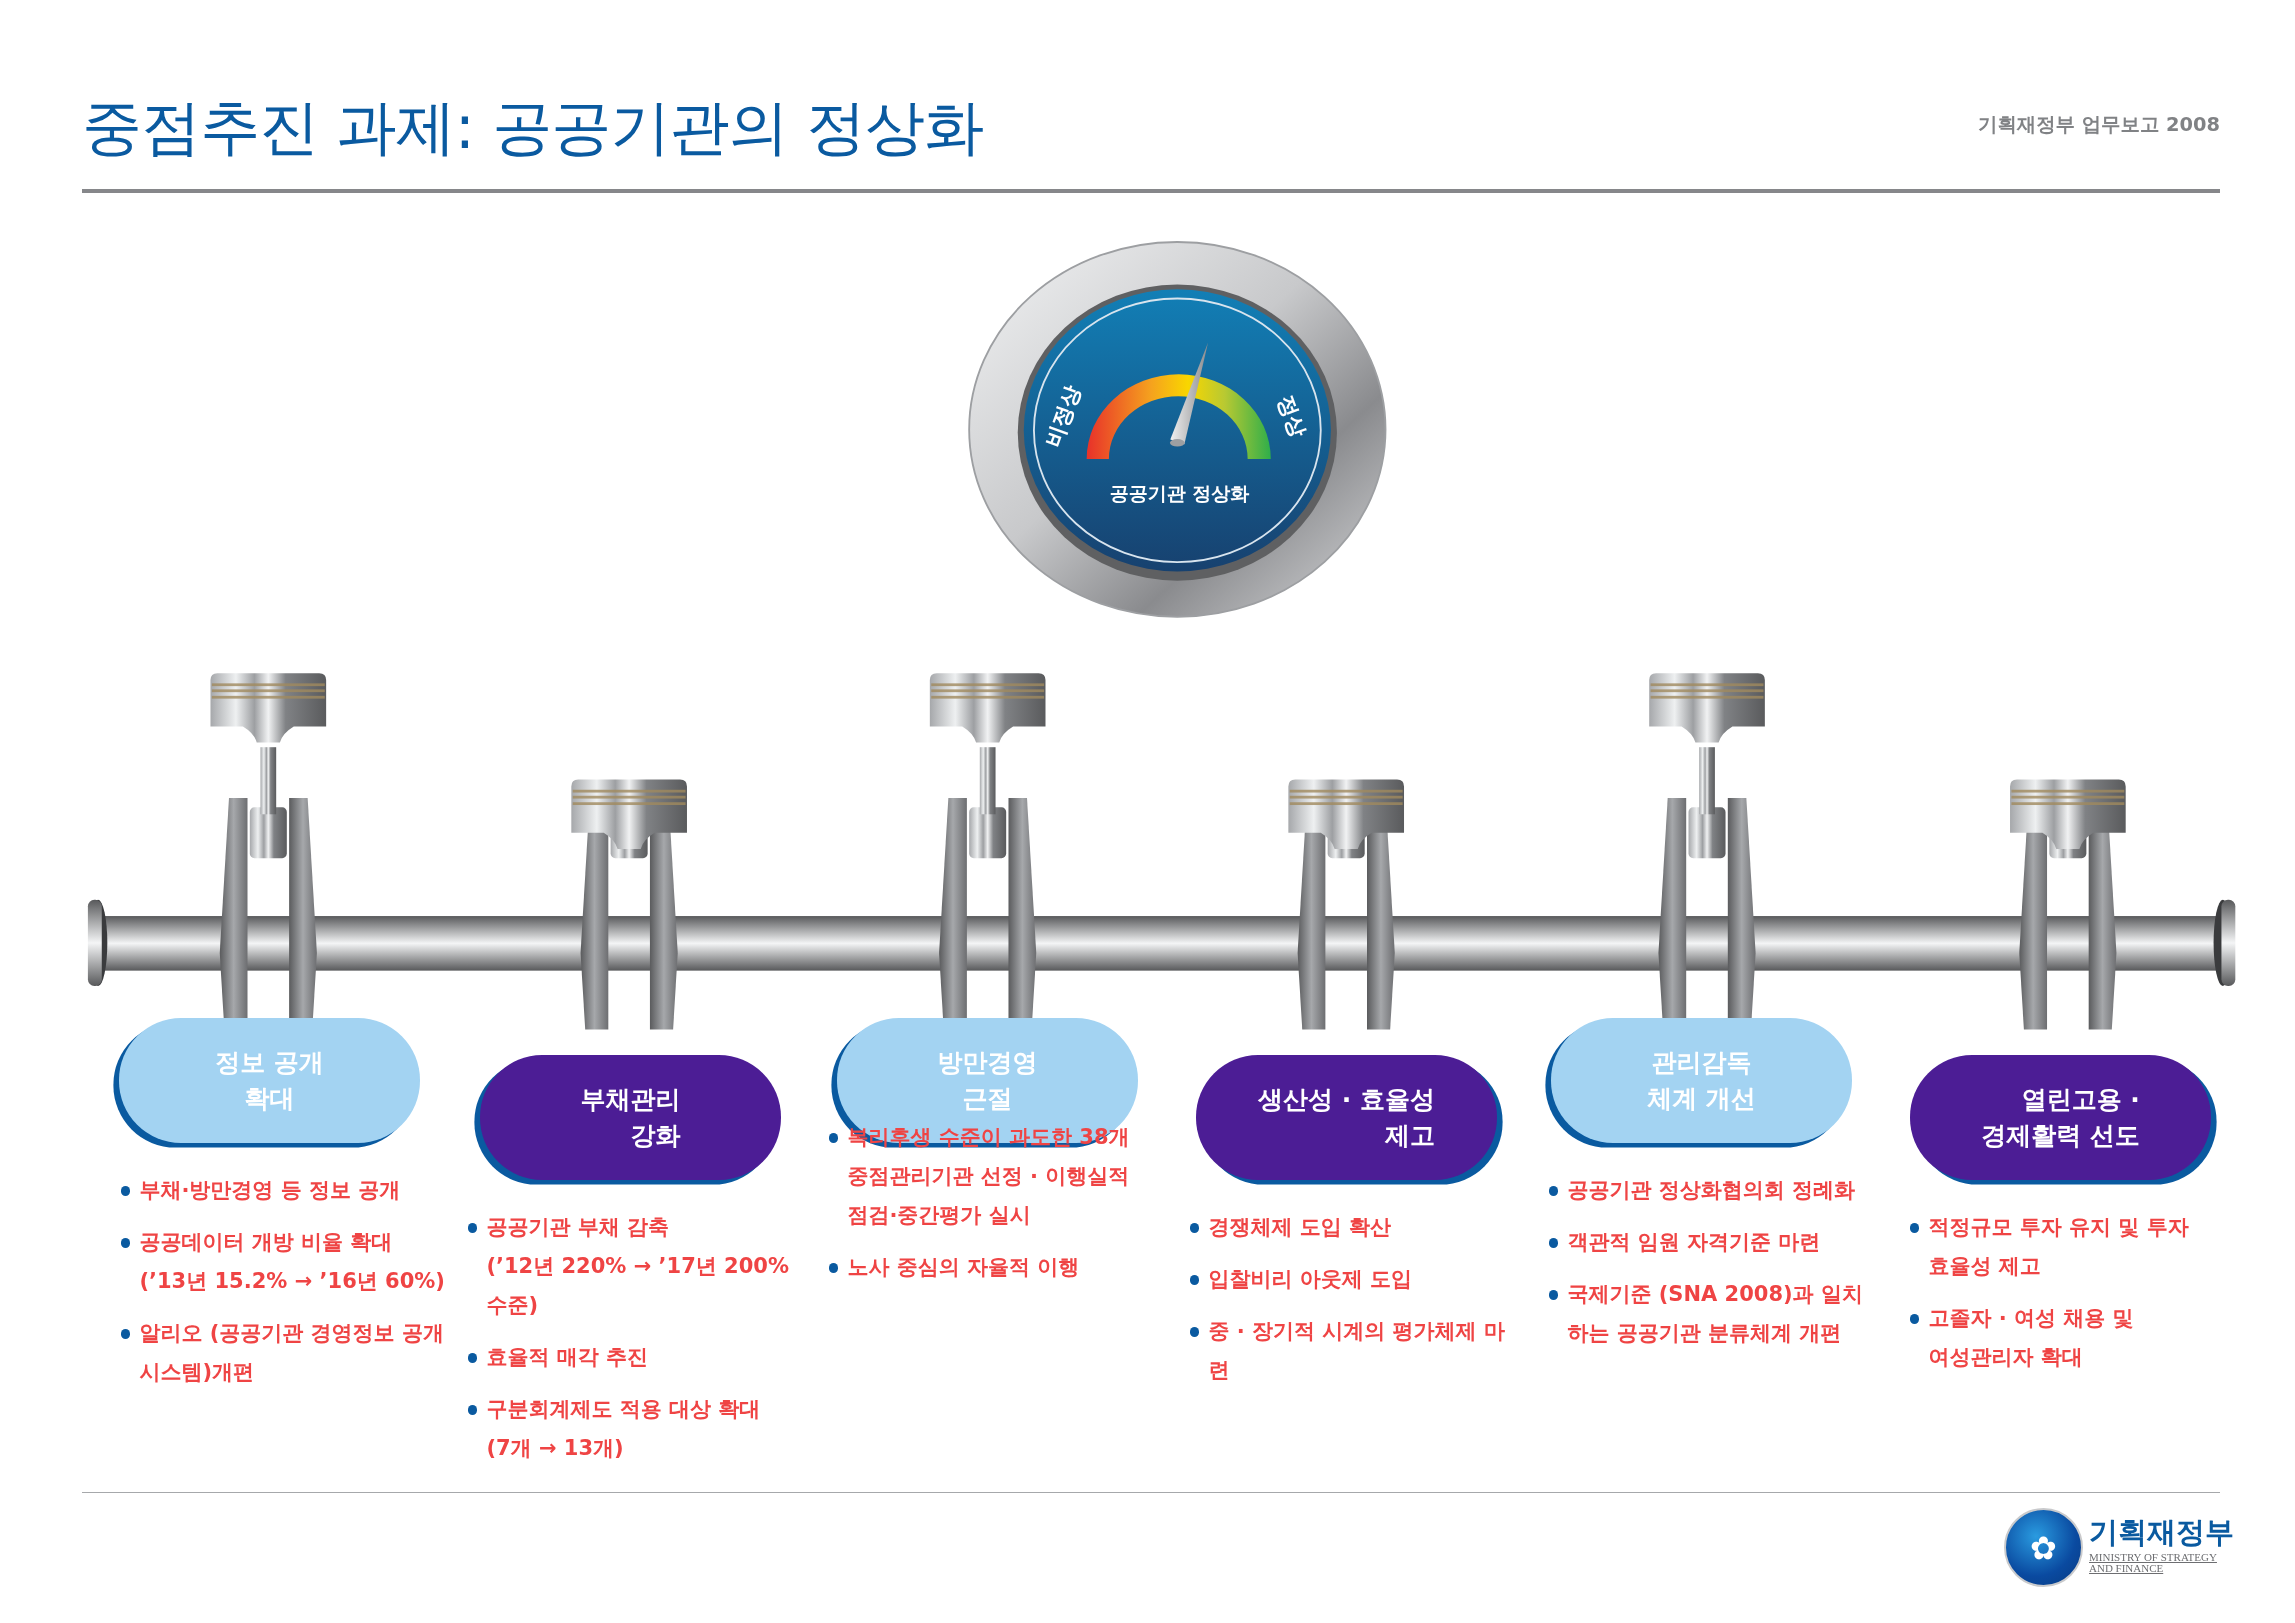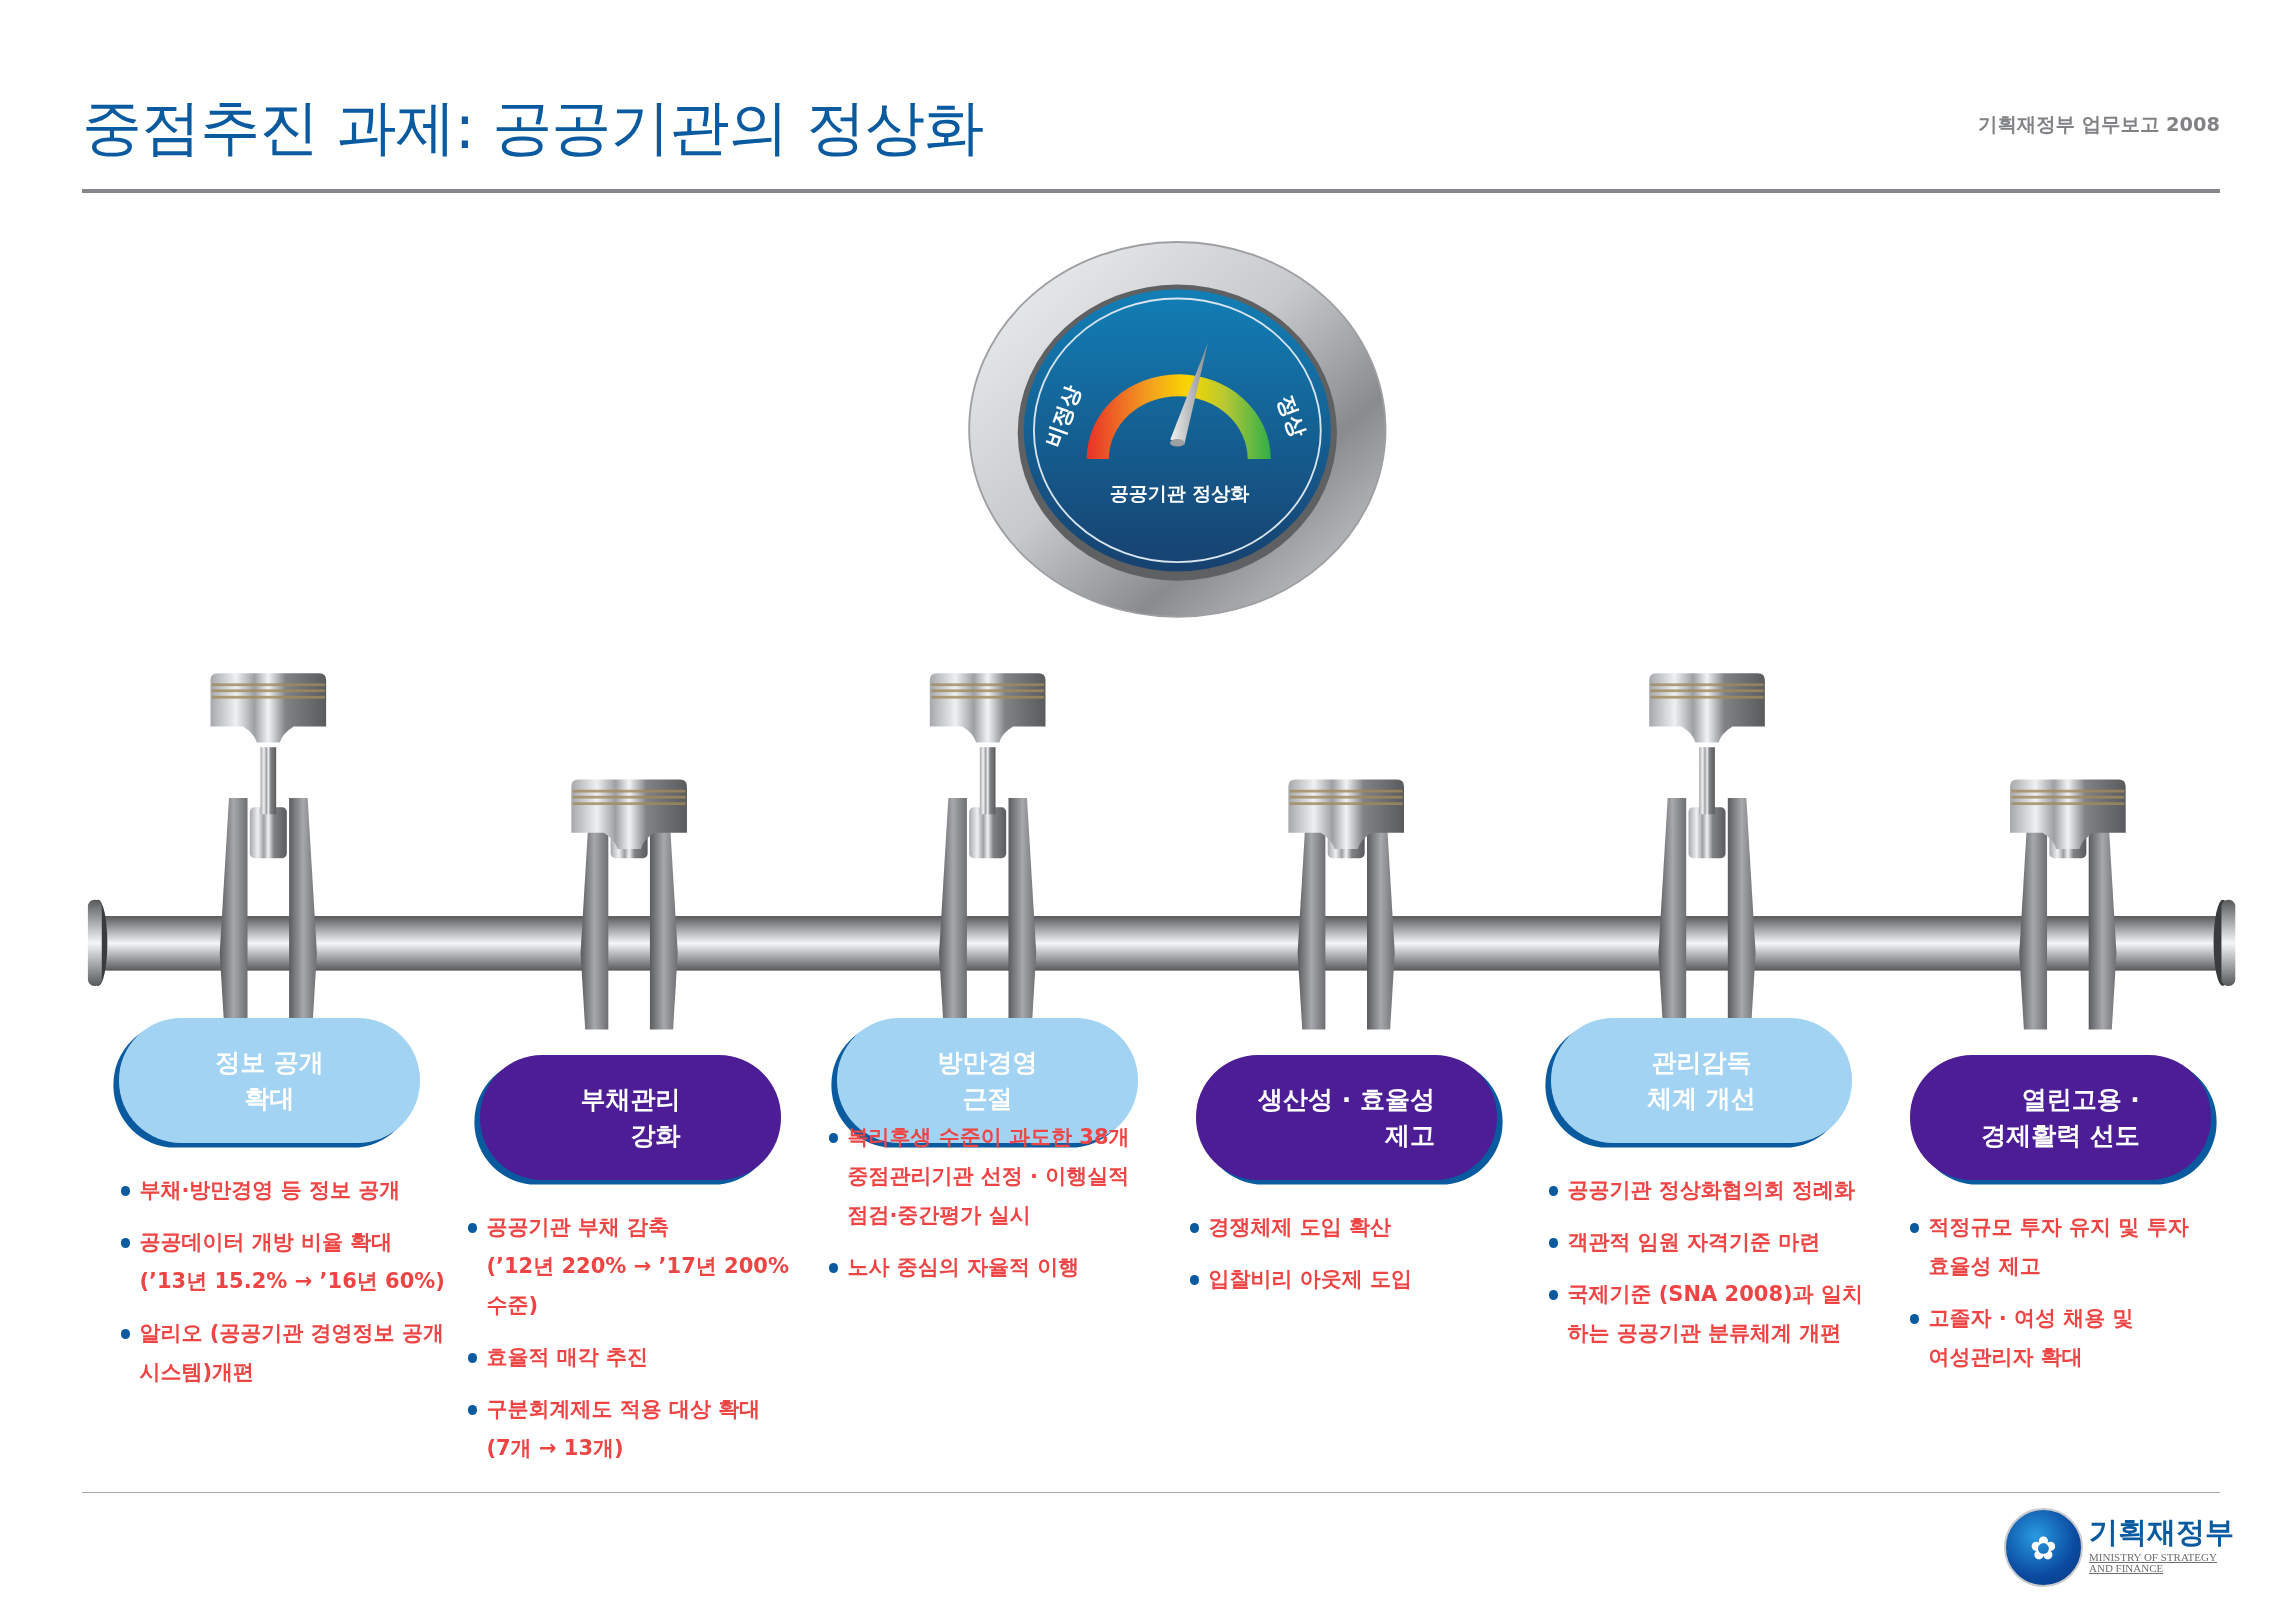--- a/index.html
+++ b/index.html
@@ -190,20 +190,21 @@
 중점관리기관 선정 · 이행실적
 점검·중간평가 실시</li>
     <li>노사 중심의 자율적 이행</li>
   </ul>
 
   <div class="pill dark" style="left:1196px;top:1055px;">생산성 · 효율성
 제고</div>
   <ul class="bullets" style="left:1189px;top:1208px;">
     <li>경쟁체제 도입 확산</li>
     <li>입찰비리 아웃제 도입</li>
+    <li>중 · 장기적 시계의 평가체제 마련</li>
   </ul>
 
   <div class="pill light" style="left:1551px;top:1018px;">관리감독
 체계 개선</div>
   <ul class="bullets" style="left:1548px;top:1171px;">
     <li>공공기관 정상화협의회 정례화</li>
     <li>객관적 임원 자격기준 마련</li>
     <li>국제기준 (SNA 2008)과 일치
 하는 공공기관 분류체계 개편</li>
   </ul>

